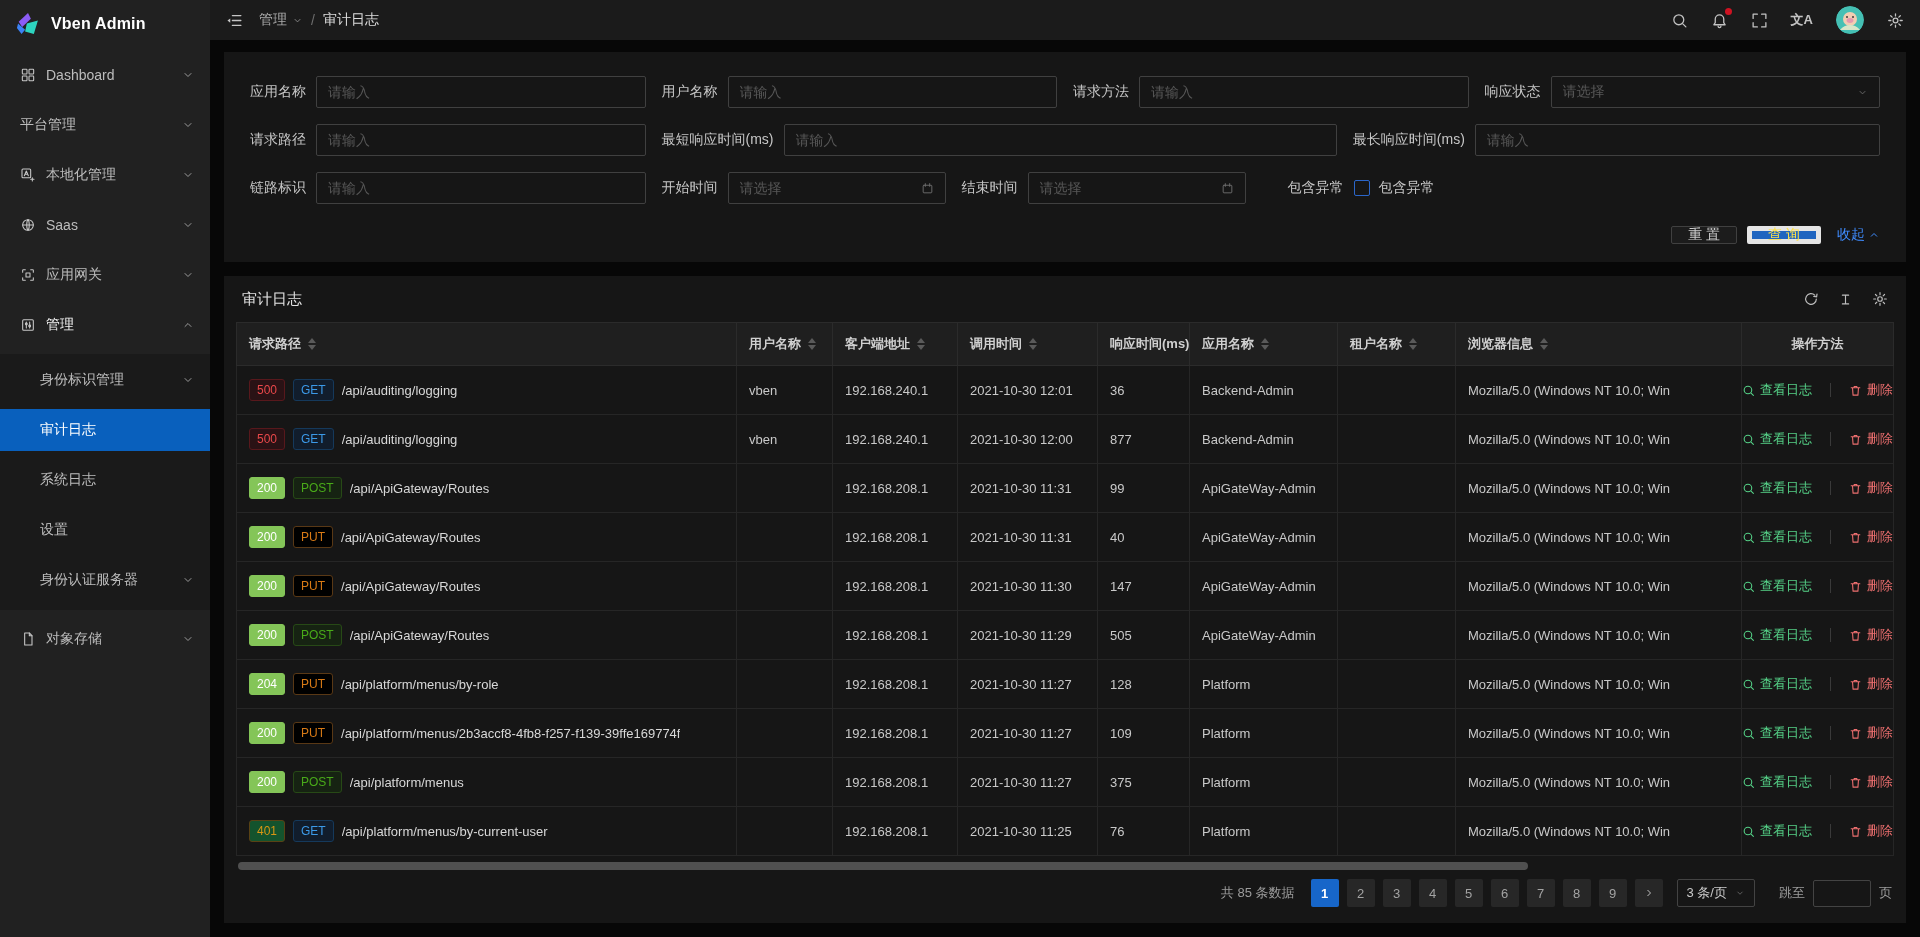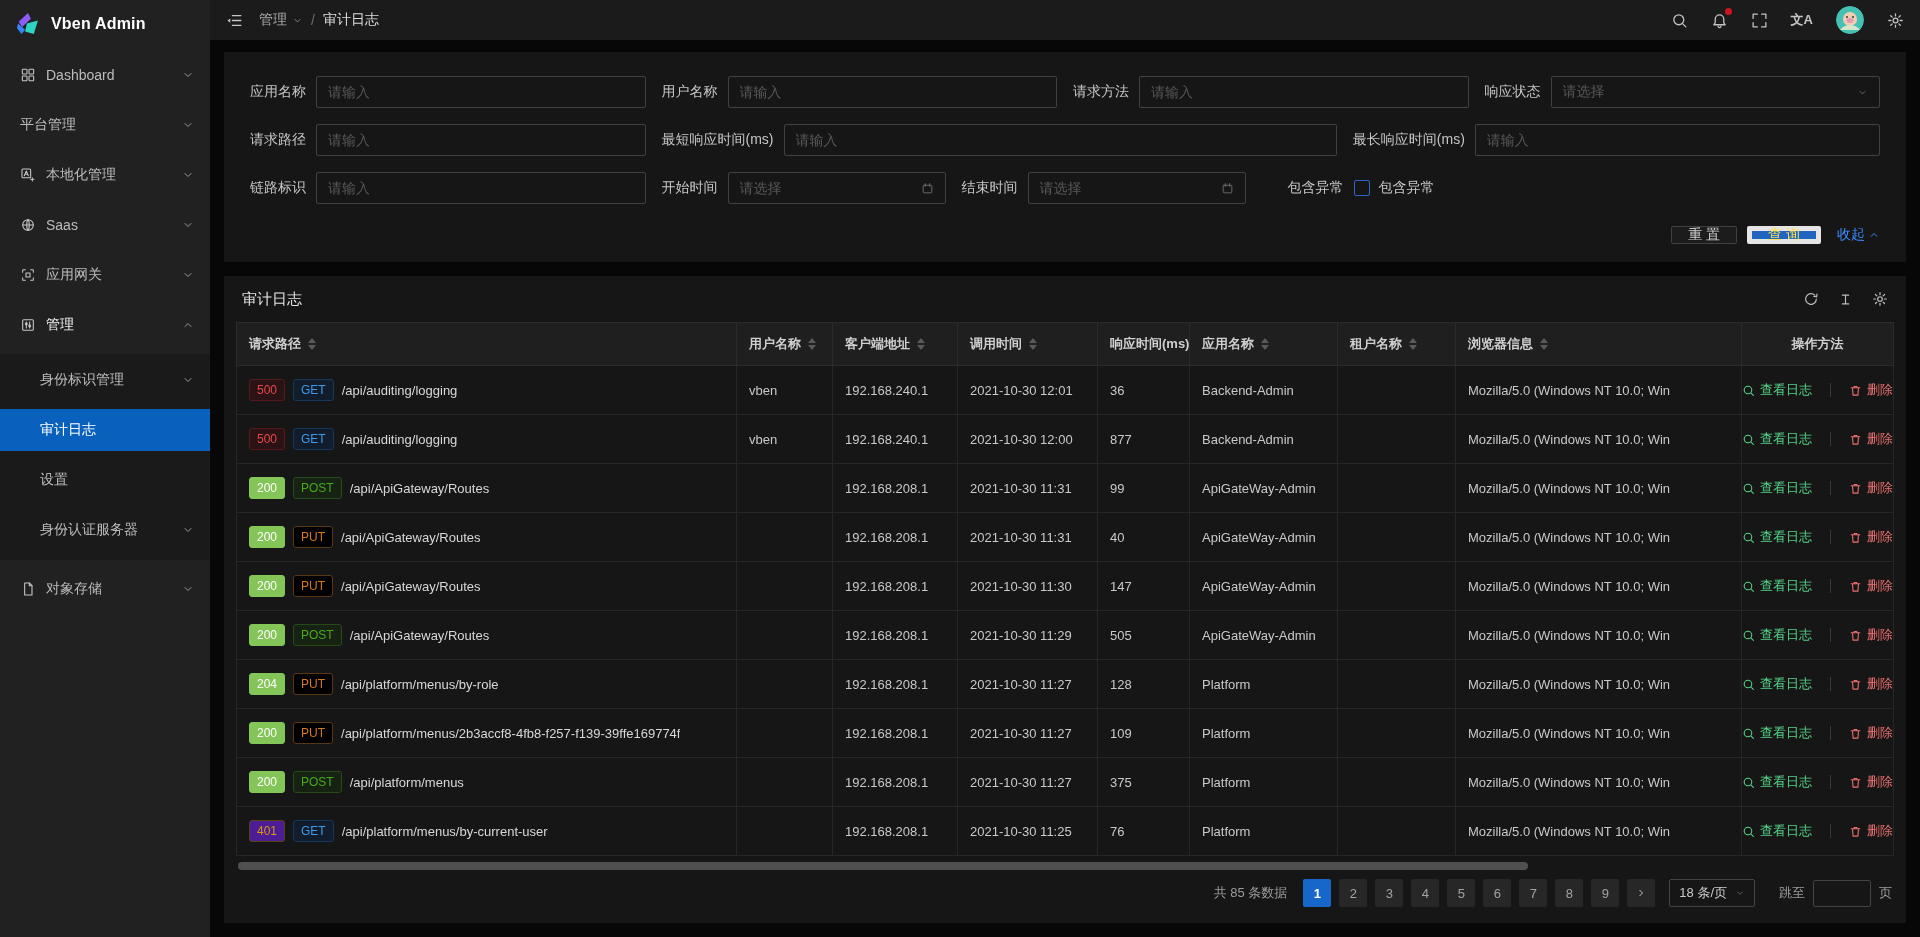--- a/index.html
+++ b/index.html
@@ -74,21 +74,21 @@
   .car.d{border-top:5px solid #5a5a5a}
   tbody td{height:49px;border:1px solid #262626;padding:0 12px;color:#c9c9c9;white-space:nowrap;overflow:hidden}
   .cellflex{display:flex;align-items:center;gap:8px;min-width:0}
   .tag{font-size:12px;line-height:20px;padding:0 7px;border-radius:3px;border:1px solid transparent;flex:none}
   .tag.st{min-width:32px;text-align:center}
   .tag-red{color:#e8484a;background:#2a1215;border-color:#58181c}
   .tag-blue{color:#3c9ae8;background:#111d2c;border-color:#15395b}
   .tag-gsolid{color:#fff;background:#84c558;border-color:#84c558}
   .tag-green{color:#49aa19;background:#162312;border-color:#274916}
   .tag-orange{color:#d87a16;background:#000000;border-color:#593815}
-  .tag-amber{color:#d89614;background:#4c1d95;border-color:#594214}
+  .tag-amber{color:#d89614;background:#14532d;border-color:#594214}
   .pth{color:#d8d8d8;overflow:hidden;text-overflow:clip}
   .lnk{display:inline-flex;align-items:center;gap:5px;cursor:pointer}
   .lnk.view{color:#55d187}
   .lnk.del{color:#ed6f6f}
   .vsep{width:1px;height:14px;background:#3a3a3a;margin:0 10px;flex:none}
   .hscroll{flex:none;height:8px;margin:6px 2px 2px;border-radius:4px}
   .hthumb{height:8px;width:78%;background:#505050;border-radius:4px}
   
   .pager{flex:none;height:42px;display:flex;align-items:center;justify-content:flex-end;gap:8px;font-size:13px;color:#9c9c9c;padding-right:2px}
   .ptotal{margin-right:8px;color:#9c9c9c}
@@ -204,20 +204,23 @@
             <span class="mi-ch">
               <svg width="12" height="12" viewBox="0 0 24 24" fill="none" stroke="currentColor" stroke-width="2" stroke-linecap="round" stroke-linejoin="round">
                 <path d="M6 9l6 6 6-6"></path>
               </svg>
             </span>
           </div>
           <div class="mi sub active">
             <span class="mi-lb">审计日志</span>
           </div>
           <div class="mi sub">
+            <span class="mi-lb">系统日志</span>
+          </div>
+          <div class="mi sub">
             <span class="mi-lb">设置</span>
           </div>
           <div class="mi sub">
             <span class="mi-lb">身份认证服务器</span>
             <span class="mi-ch">
               <svg width="12" height="12" viewBox="0 0 24 24" fill="none" stroke="currentColor" stroke-width="2" stroke-linecap="round" stroke-linejoin="round">
                 <path d="M6 9l6 6 6-6"></path>
               </svg>
             </span>
           </div>
@@ -796,21 +799,21 @@
             <span class="pbtn">6</span>
             <span class="pbtn">7</span>
             <span class="pbtn">8</span>
             <span class="pbtn">9</span>
             <span class="pbtn pnext">
               <svg width="12" height="12" viewBox="0 0 24 24" fill="none" stroke="currentColor" stroke-width="2">
                 <path d="M9 6l6 6-6 6"></path>
               </svg>
             </span>
             <span class="psel">
-              <span>18 条/页</span>
+              <span>3 条/页</span>
               <span class="bic">
                 <svg width="10" height="10" viewBox="0 0 24 24" fill="none" stroke="currentColor" stroke-width="2">
                   <path d="M6 9l6 6 6-6"></path>
                 </svg>
               </span>
             </span>
             <span class="pjump-lb">跳至</span>
             <input class="pjump" style="">
             <span>页</span>
           </div>

